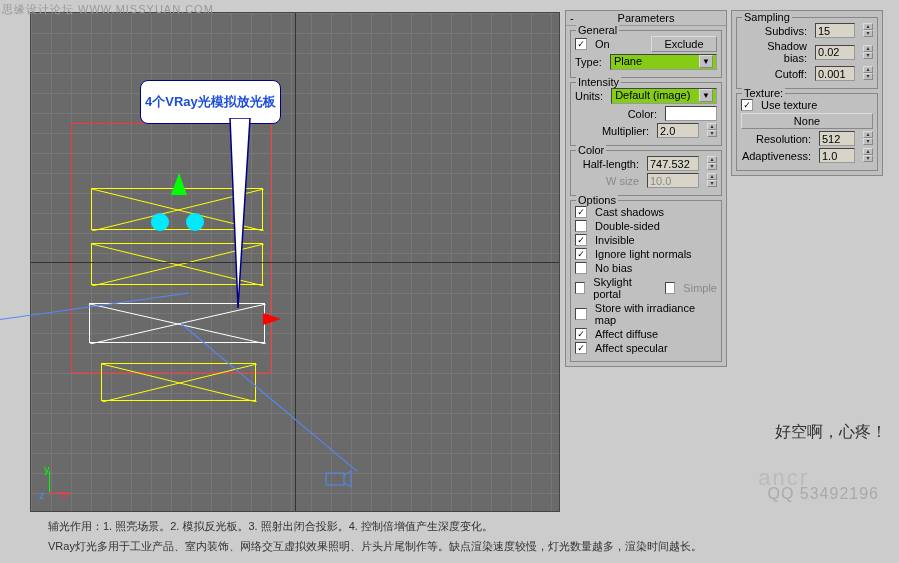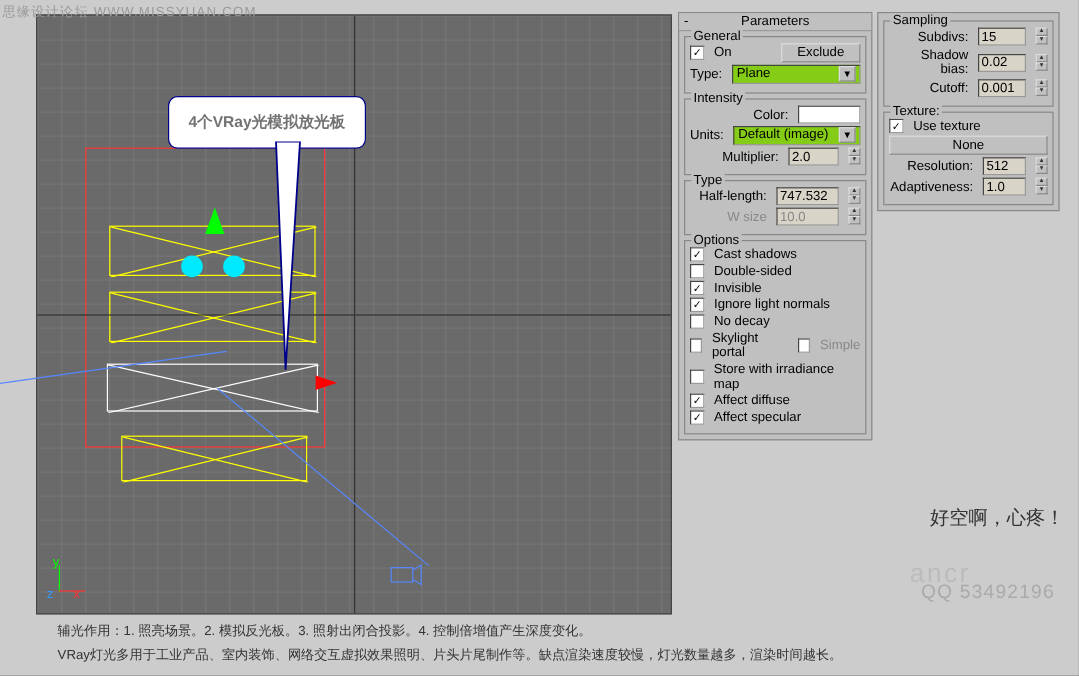--- a/index.html
+++ b/index.html
@@ -19,21 +19,21 @@
 .arrow-red { position: absolute; width: 0; height: 0; border-top: 6px solid transparent; border-bottom: 6px solid transparent; border-left: 18px solid #ff0000; }
 .circle-cyan { position: absolute; border-radius: 50%; background: #00eaff; }
 .axis-marker { position: absolute; left: 8px; bottom: 8px; font-size: 10px; }
 .axis-y { color: #00ff00; position: absolute; bottom: 28px; left: 5px; }
 .axis-x { color: #ff3333; position: absolute; bottom: 2px; left: 22px; }
 .axis-z { color: #3399ff; position: absolute; bottom: 2px; left: 0px; }
 .axis-line-y { position: absolute; bottom: 10px; left: 10px; width: 1px; height: 22px; background: #00ff00; }
 .axis-line-x { position: absolute; bottom: 10px; left: 10px; width: 22px; height: 1px; background: #ff3333; }
 
 .callout { position: absolute; top: 80px; left: 140px; z-index: 10; }
-.callout-box { background: #fff; border: 1.5px solid #00008b; border-radius: 8px; padding: 12px 16px; font-size: 13px; font-weight: bold; color: #737373; }
+.callout-box { background: #fff; border: 1.5px solid #00008b; border-radius: 8px; padding: 12px 4px; font-size: 13px; font-weight: bold; color: #1d4ed8; }
 .callout-tail { position: absolute; top: 38px; left: 80px; }
 .callout-tail svg { display: block; }
 
 .blue-line { position: absolute; width: 260px; height: 1px; background: #5588ff; transform-origin: left; }
 .cam-icon { position: absolute; width: 30px; height: 30px; }
 
 .panels { position: absolute; top: 10px; left: 565px; right: 8px; display: flex; gap: 4px; }
 .panel-col { display: flex; flex-direction: column; gap: 4px; }
 .panel-col.col1 { width: 162px; }
 .panel-col.col2 { width: 152px; }
@@ -140,41 +140,41 @@
             <span>Type:</span>
             <span class="select" style="flex:1;">
                 <span>Plane</span>
               </span>
           </div>
         </div>
 
         <div class="group">
           <span class="group-label">Intensity</span>
           <div class="row">
-            <span class="lbl-r">Color:</span>
-            <span class="colorswatch" style="width:52px;height:15px;"></span>
-          </div>
-          <div class="row">
             <span>Units:</span>
             <span class="select" style="flex:1;">
                 <span>Default (image)</span>
               </span>
           </div>
           <div class="row">
+            <span class="lbl-r">Color:</span>
+            <span class="colorswatch" style="width:52px;height:15px;"></span>
+          </div>
+          <div class="row">
             <span class="lbl-r">Multiplier:</span>
             <span class="input" style="width:42px;">2.0</span>
             <span class="spinner">
                 <span>▴</span>
                 <span>▾</span>
               </span>
           </div>
         </div>
 
         <div class="group">
-          <span class="group-label">Type</span>
+          <span class="group-label">Color</span>
           <div class="row">
             <span class="lbl-r">Half-length:</span>
             <span class="input" style="width:52px;">747.532</span>
             <span class="spinner">
                 <span>▴</span>
                 <span>▾</span>
               </span>
           </div>
           <div class="row disabled">
             <span class="lbl-r">W size</span>
@@ -199,21 +199,21 @@
           <div class="row">
               <span class="checkbox">✓</span>
               <span>Invisible</span>
             </div>
           <div class="row">
               <span class="checkbox">✓</span>
               <span>Ignore light normals</span>
             </div>
           <div class="row">
               <span class="checkbox"></span>
-              <span>No decay</span>
+              <span>No bias</span>
             </div>
           <div class="row">
             <span class="checkbox"></span>
               <span>Skylight portal</span>
             <span class="checkbox disabled" style="margin-left:6px;"></span>
               <span class="disabled">Simple</span>
           </div>
           <div class="row">
               <span class="checkbox"></span>
               <span>Store with irradiance map</span>

